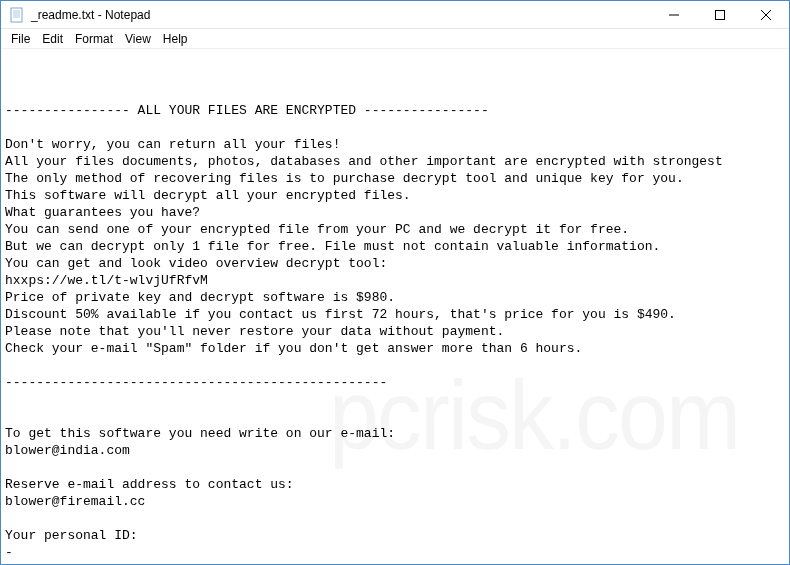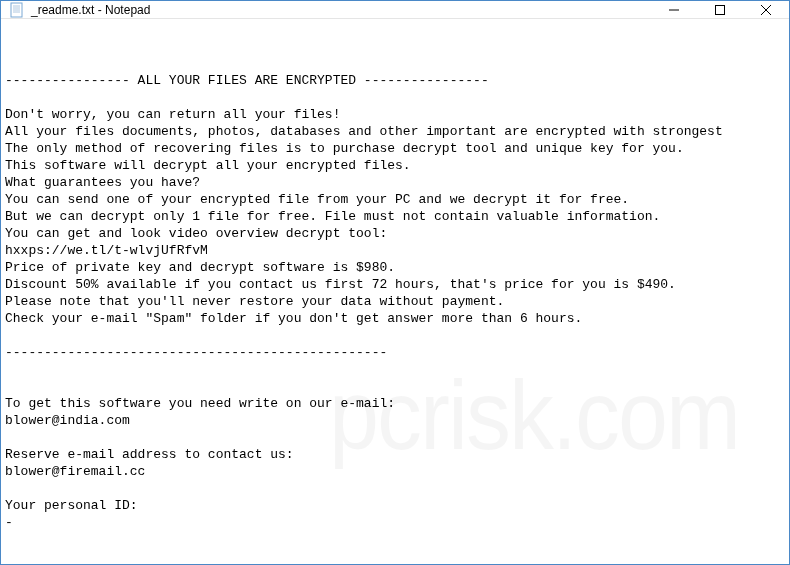--- a/index.html
+++ b/index.html
@@ -12,21 +12,21 @@
     }
     .window {
       width: 790px;
       height: 565px;
       background: #ffffff;
       border: 1px solid #4a88c7;
       display: flex;
       flex-direction: column;
     }
     .titlebar {
-      height: 18px;
+      height: 28px;
       background: #ffffff;
       display: flex;
       align-items: center;
       padding: 0 0 0 8px;
       border-bottom: 1px solid #e5e5e5;
     }
     .titlebar-icon {
       width: 16px;
       height: 16px;
       margin-right: 6px;
@@ -121,18 +121,25 @@
       </div>
       <div class="win-btn close">
         <svg width="10" height="10" viewBox="0 0 10 10">
             <line x1="0" y1="0" x2="10" y2="10" stroke="#000" stroke-width="1"></line>
             <line x1="10" y1="0" x2="0" y2="10" stroke="#000" stroke-width="1"></line>
           </svg>
       </div>
     </div>
   </div>
 
+  <div class="menubar">
+    <div class="menu-item">File</div>
+    <div class="menu-item">Edit</div>
+    <div class="menu-item">Format</div>
+    <div class="menu-item">View</div>
+    <div class="menu-item">Help</div>
+  </div>
 
   <div class="content" id="text-content">
     <div class="watermark">pcrisk.com</div>
   <div>---------------- ALL YOUR FILES ARE ENCRYPTED ----------------</div><div>&nbsp;</div><div>Don't worry, you can return all your files!</div><div>All your files documents, photos, databases and other important are encrypted with strongest</div><div>The only method of recovering files is to purchase decrypt tool and unique key for you.</div><div>This software will decrypt all your encrypted files.</div><div>What guarantees you have?</div><div>You can send one of your encrypted file from your PC and we decrypt it for free.</div><div>But we can decrypt only 1 file for free. File must not contain valuable information.</div><div>You can get and look video overview decrypt tool:</div><div>hxxps://we.tl/t-wlvjUfRfvM</div><div>Price of private key and decrypt software is $980.</div><div>Discount 50% available if you contact us first 72 hours, that's price for you is $490.</div><div>Please note that you'll never restore your data without payment.</div><div>Check your e-mail "Spam" folder if you don't get answer more than 6 hours.</div><div>&nbsp;</div><div>-------------------------------------------------</div><div>&nbsp;</div><div>&nbsp;</div><div>To get this software you need write on our e-mail:</div><div>blower@india.com</div><div>&nbsp;</div><div>Reserve e-mail address to contact us:</div><div>blower@firemail.cc</div><div>&nbsp;</div><div>Your personal ID:</div><div>-</div></div>
 
 </div>
 
 </body></html>

